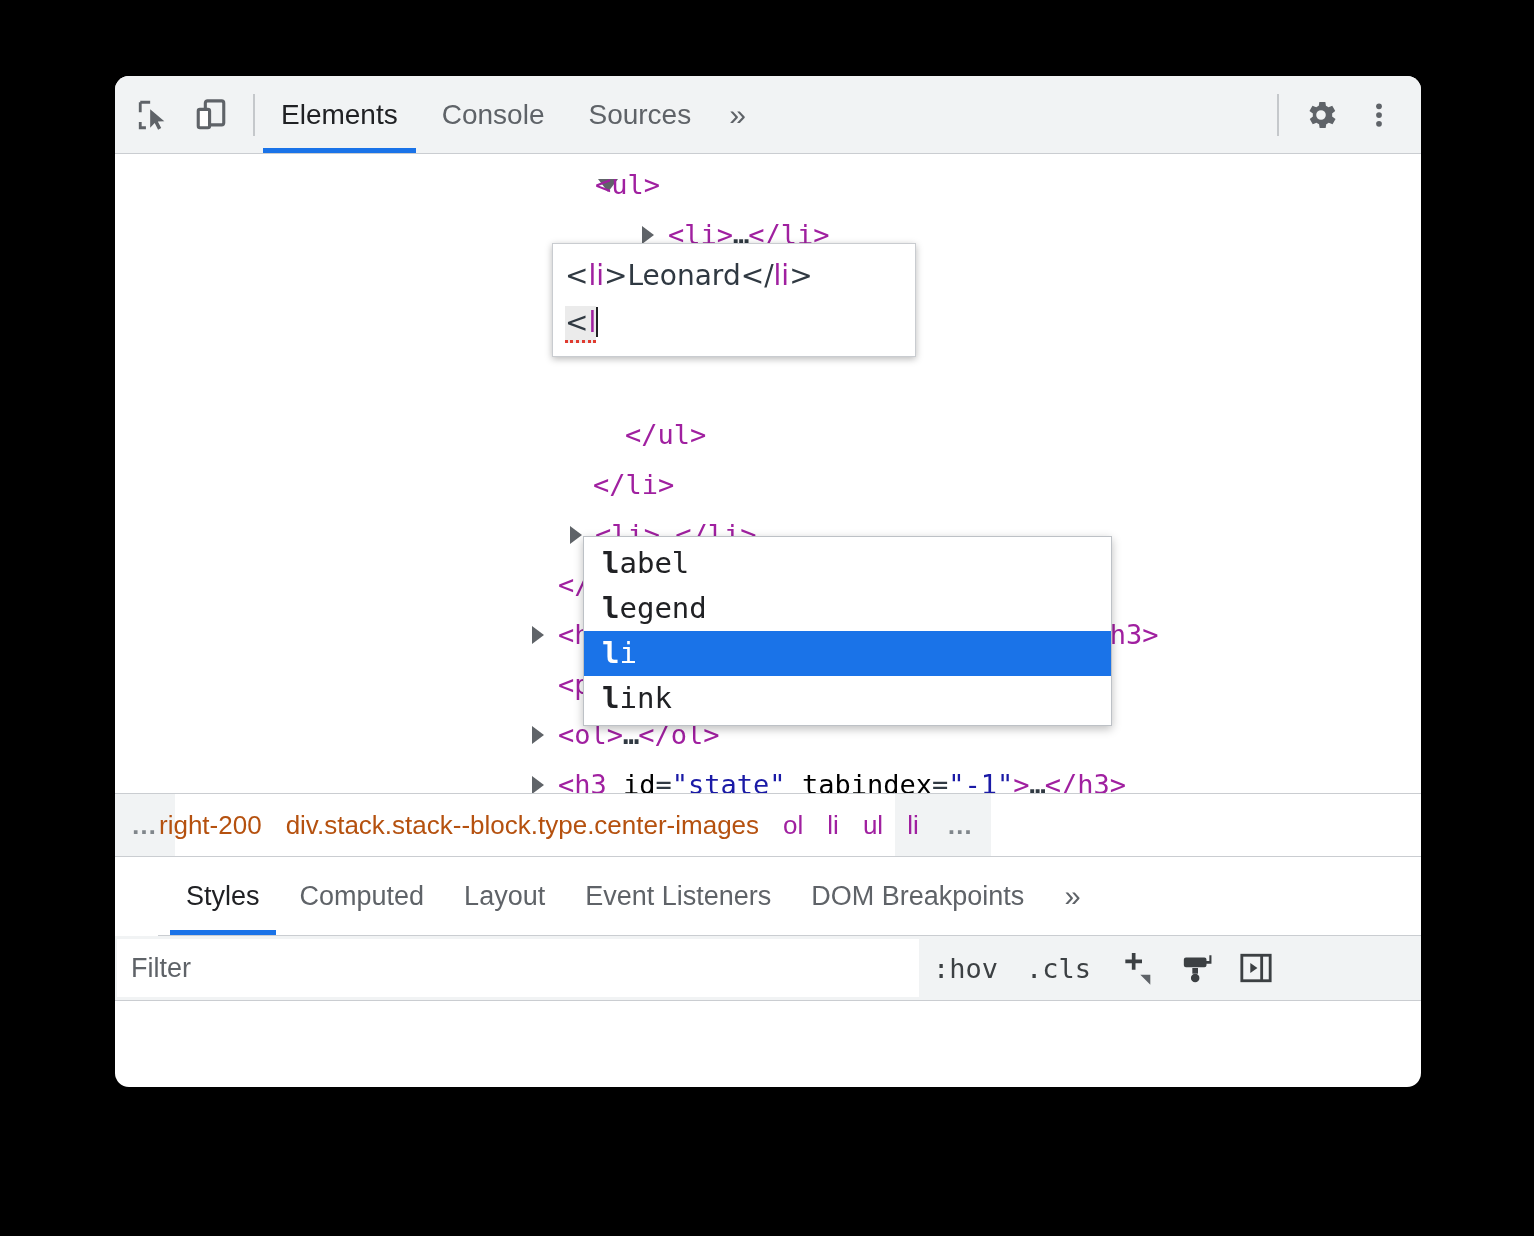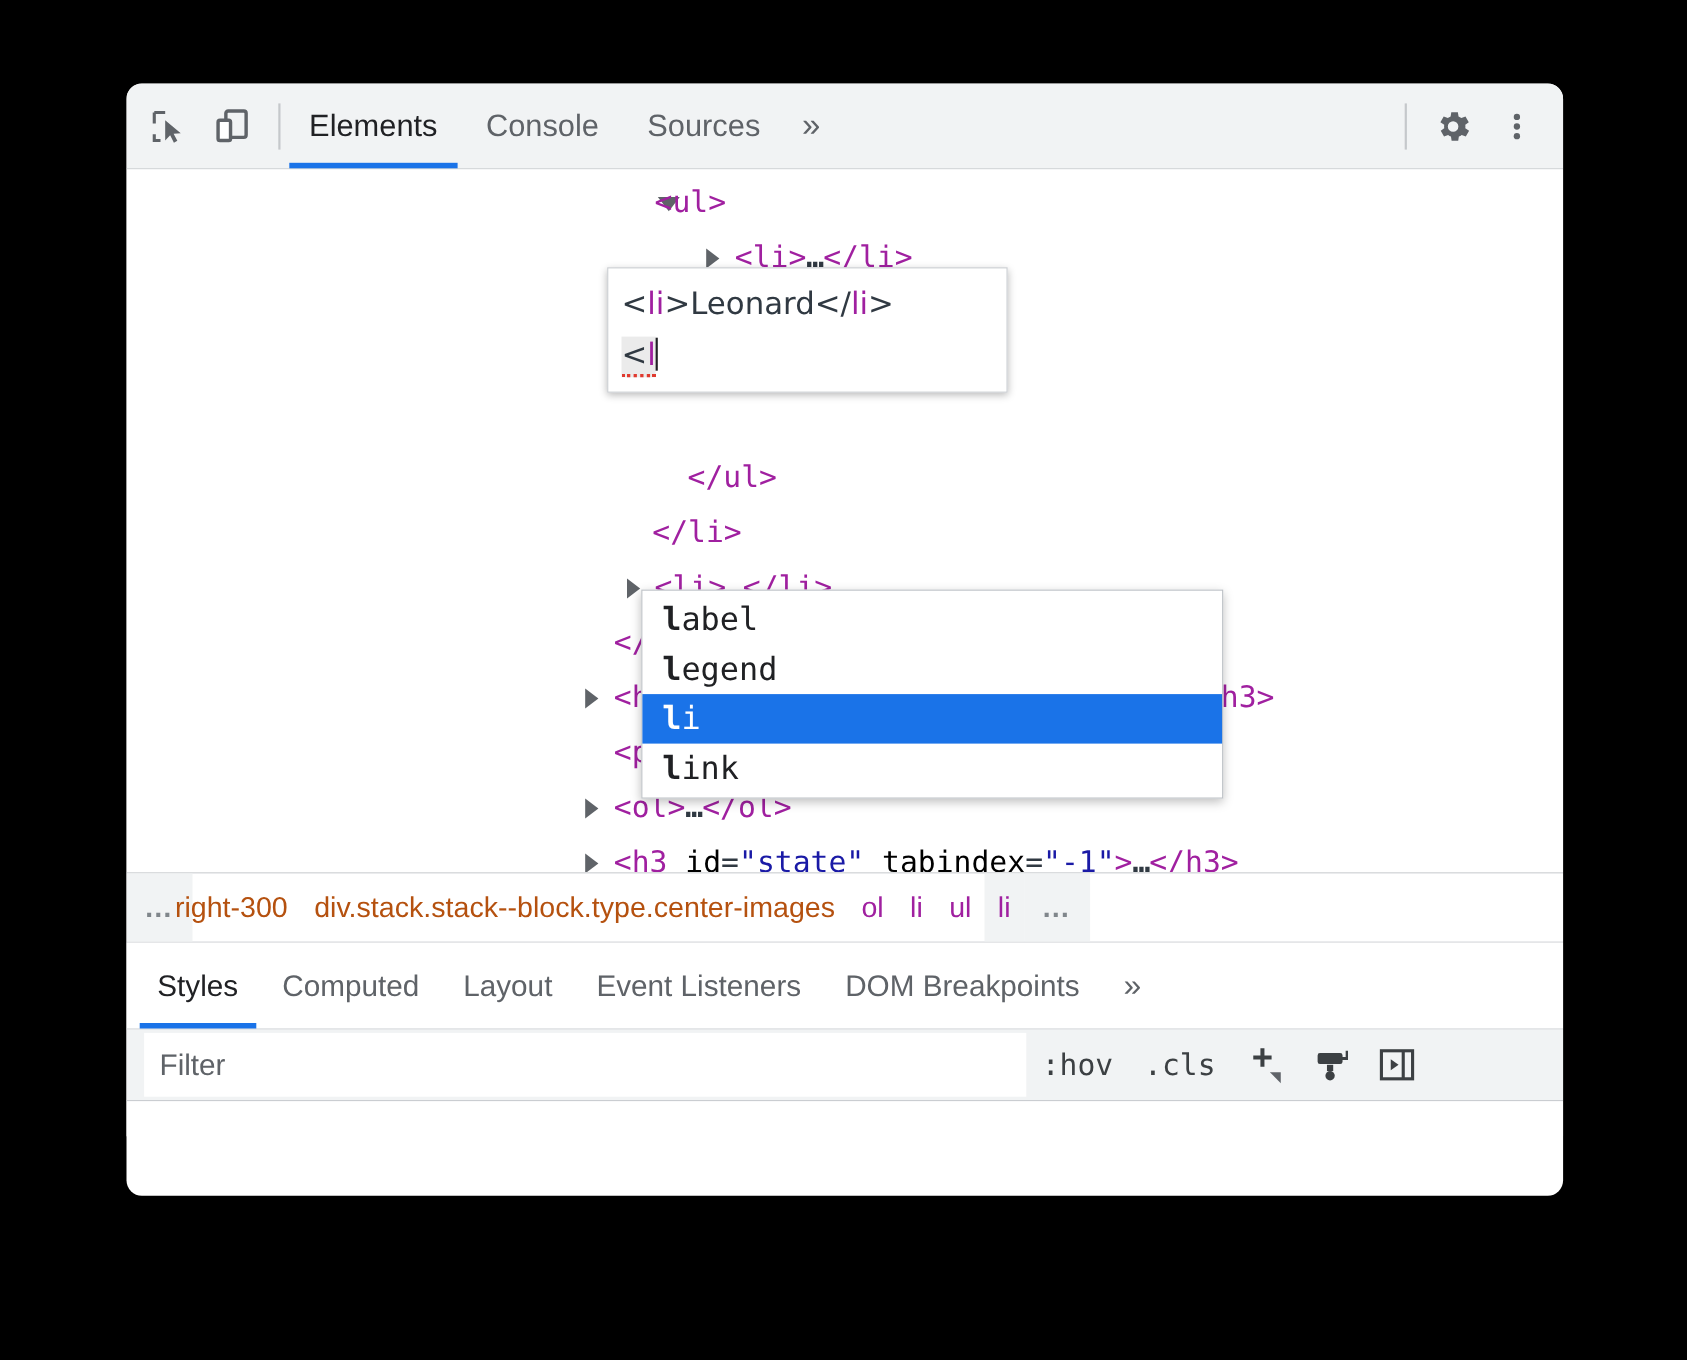--- a/index.html
+++ b/index.html
@@ -238,20 +238,21 @@
 
   
   #stylepane { background: #ffffff; }
   #style-tabs {
     position: relative;
     height: 78px;
     background: #ffffff;
     border-bottom: 1px solid #cacdd1;
     display: flex;
     align-items: center;
+    margin-left: 43px;
   }
   .stab {
     position: relative;
     font-size: 27px;
     color: #5f6368;
     padding: 0 20px;
     height: 100%;
     display: flex;
     align-items: center;
     cursor: pointer;
@@ -273,21 +274,21 @@
     height: 64px;
     background: #f1f3f4;
     display: flex;
     align-items: center;
     border-bottom: 1px solid #cacdd1;
   }
   #filter-input {
     flex: 0 0 auto;
     width: 802px;
     height: 58px;
-    margin-left: 16px;
+    margin-left: 2px;
     background: #ffffff;
     border: none;
     outline: none;
     font-size: 27px;
     color: #202124;
     font-family: "Liberation Sans", sans-serif;
     padding-left: 14px;
     box-sizing: border-box;
   }
   #filter-input::placeholder { color: #5f6368; }
@@ -403,21 +404,21 @@
         <b>l</b><span>i</span>
       </div>
       <div class="ac-item">
         <b>l</b><span>ink</span>
       </div>
     </div>
   </div>
 
   <div id="crumbs">
       <div class="crumb elip">…</div>
-      <div class="crumb classy" style="margin-left: -28px;">right-300</div>
+      <div class="crumb classy" style="margin-left: -28px;">right-200</div>
       <div class="crumb classy">div.stack.stack--block.type.center-images</div>
       <div class="crumb tagname">ol</div>
       <div class="crumb tagname">li</div>
       <div class="crumb tagname">ul</div>
       <div class="crumb tagname sel">li</div>
       <div class="crumb elip">…</div>
     </div>
 
   <div id="stylepane">
     <div id="style-tabs">

